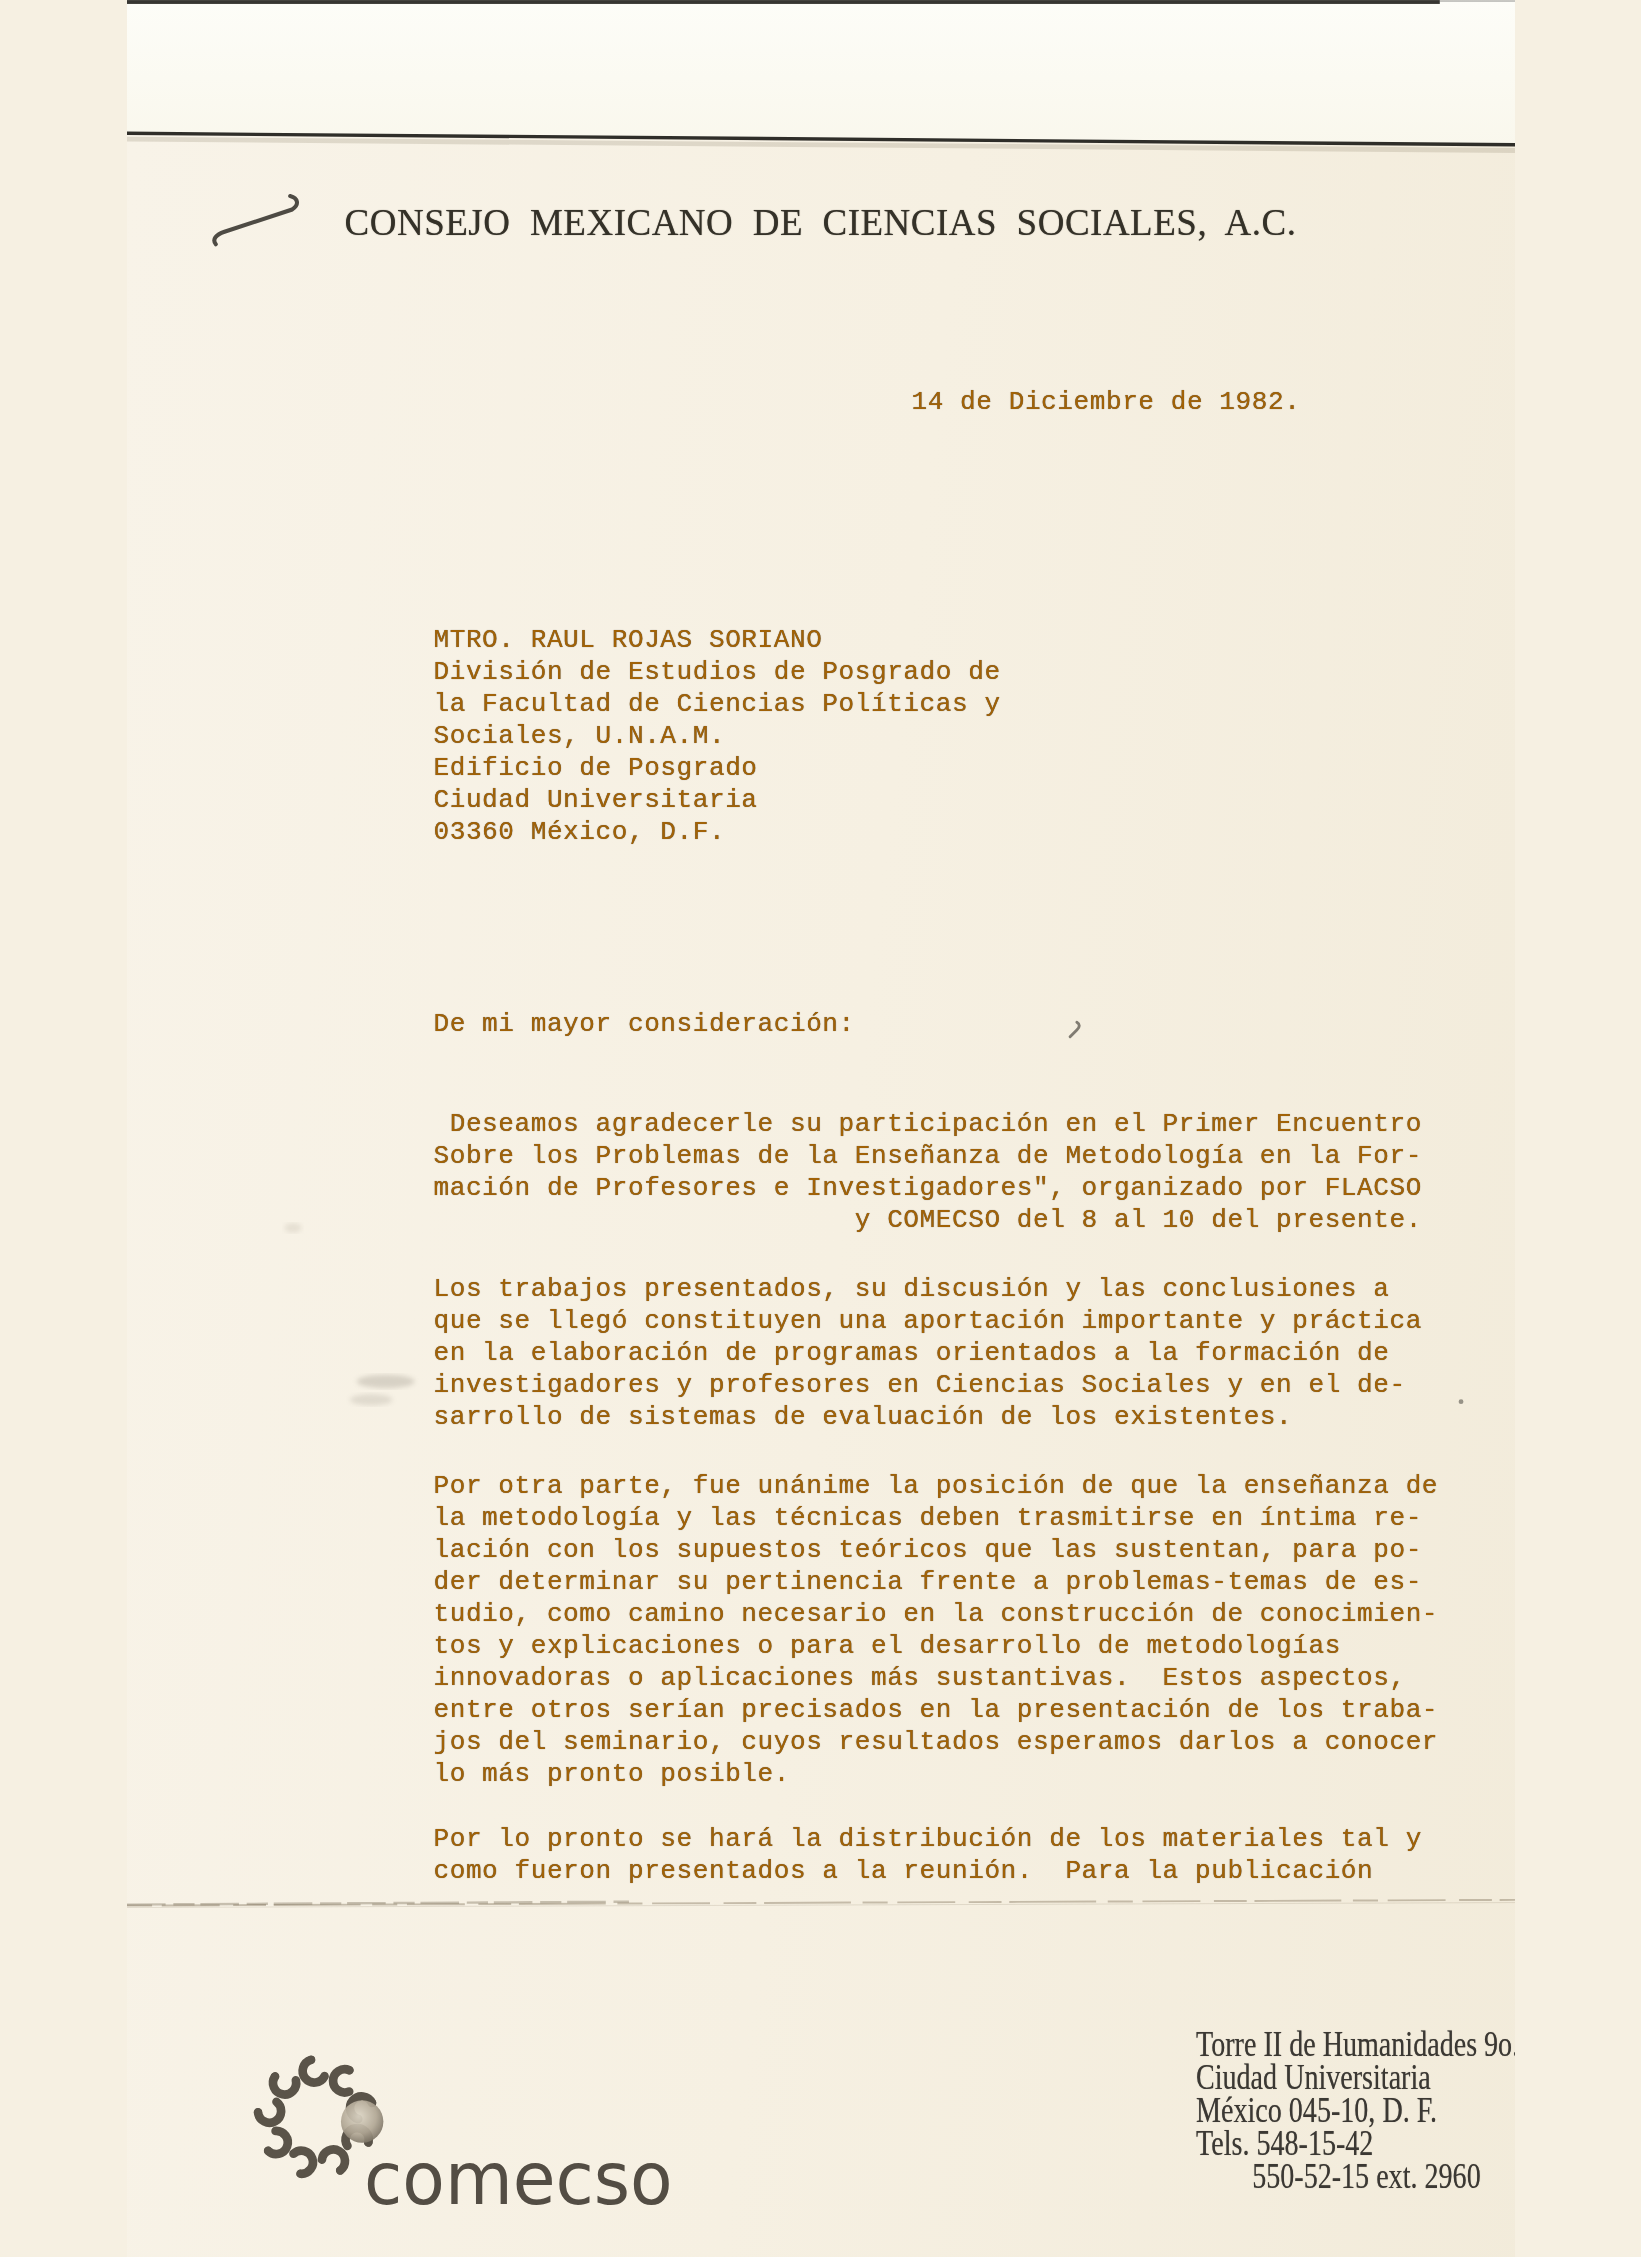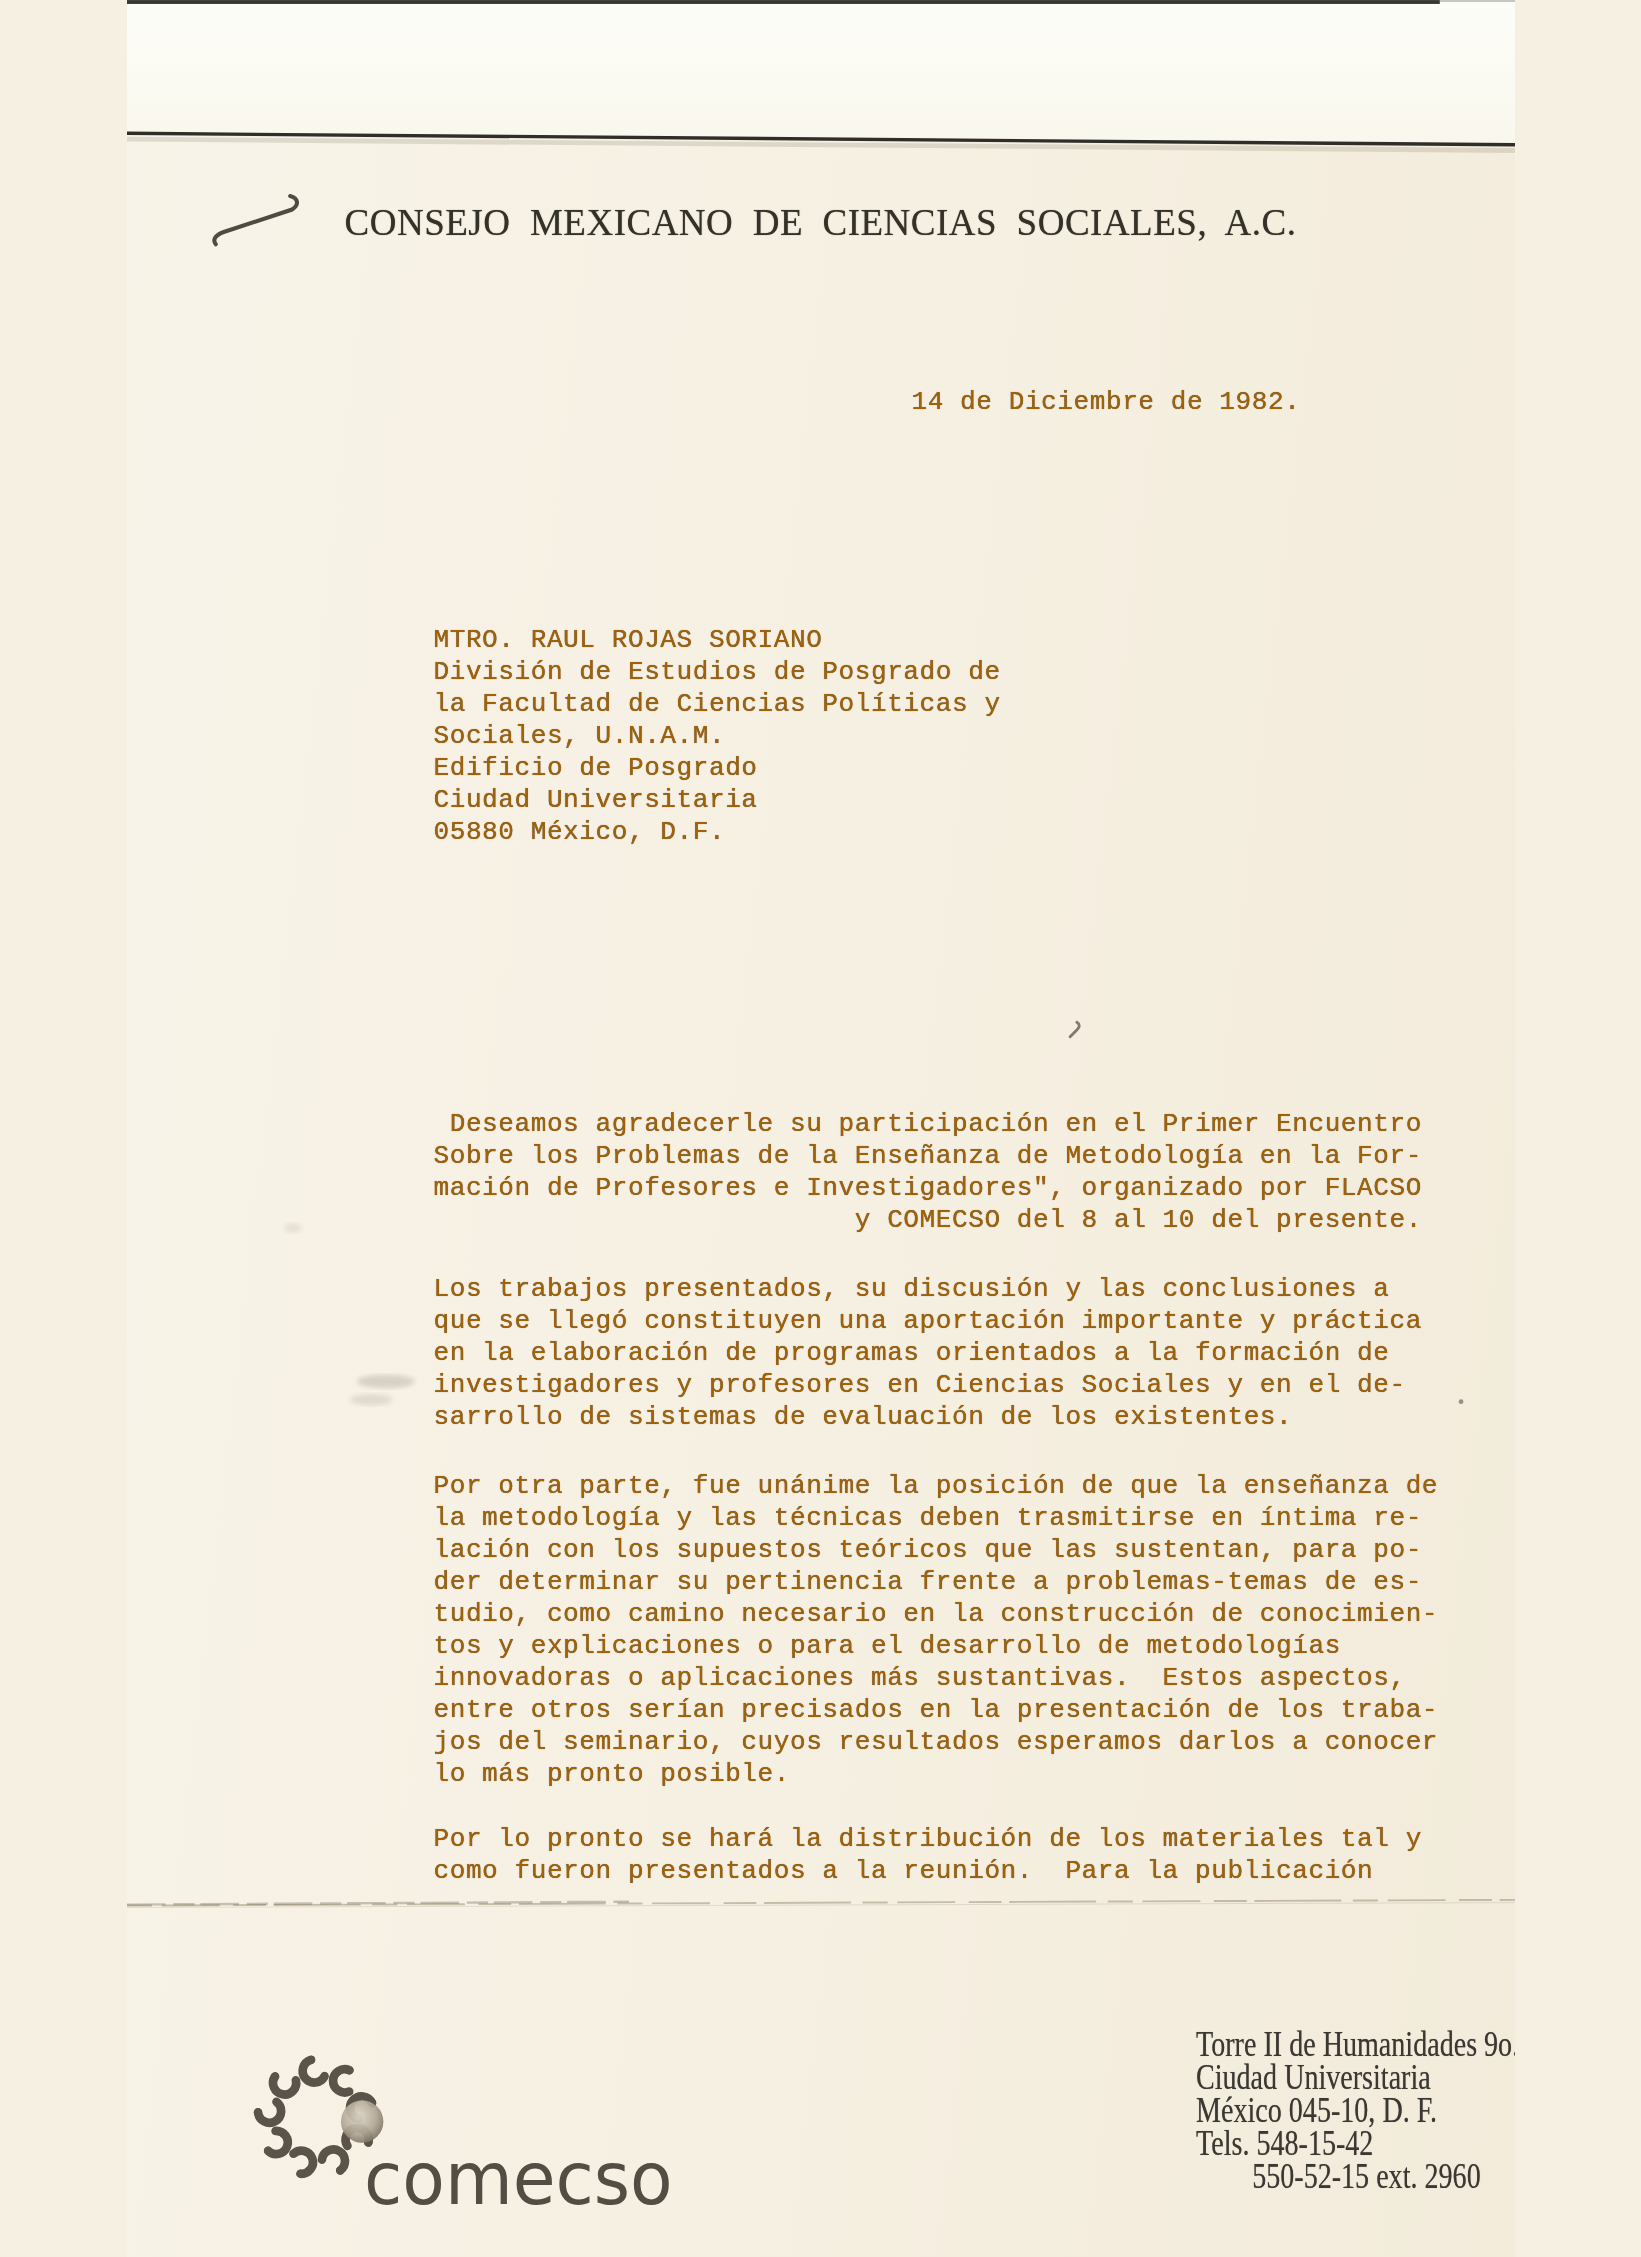--- a/index.html
+++ b/index.html
@@ -94,22 +94,23 @@
   <div class="letterhead-line" style="top:201px;">CONSEJO MEXICANO DE CIENCIAS SOCIALES, A.C.</div>
 
   <div class="typewriter" style="left:785px;top:386px;">14 de Diciembre de 1982.</div>
 
   <div class="typewriter" style="left:307px;top:624px;">MTRO. RAUL ROJAS SORIANO
 División de Estudios de Posgrado de
 la Facultad de Ciencias Políticas y
 Sociales, U.N.A.M.
 Edificio de Posgrado
 Ciudad Universitaria
-05880 México, D.F.</div>
+03360 México, D.F.</div>
 
+  <div class="typewriter" style="left:307px;top:1008px;">De mi mayor consideración:</div>
 
   <div class="typewriter" style="left:307px;top:1108px;text-align:right;">Deseamos agradecerle su participación en el Primer Encuentro
 Sobre los Problemas de la Enseñanza de Metodología en la For-
 mación de Profesores e Investigadores", organizado por FLACSO
 y COMECSO del 8 al 10 del presente.</div>
   <div class="typewriter" style="left:307px;top:1273px;">Los trabajos presentados, su discusión y las conclusiones a
 que se llegó constituyen una aportación importante y práctica
 en la elaboración de programas orientados a la formación de
 investigadores y profesores en Ciencias Sociales y en el de-
 sarrollo de sistemas de evaluación de los existentes.</div>

